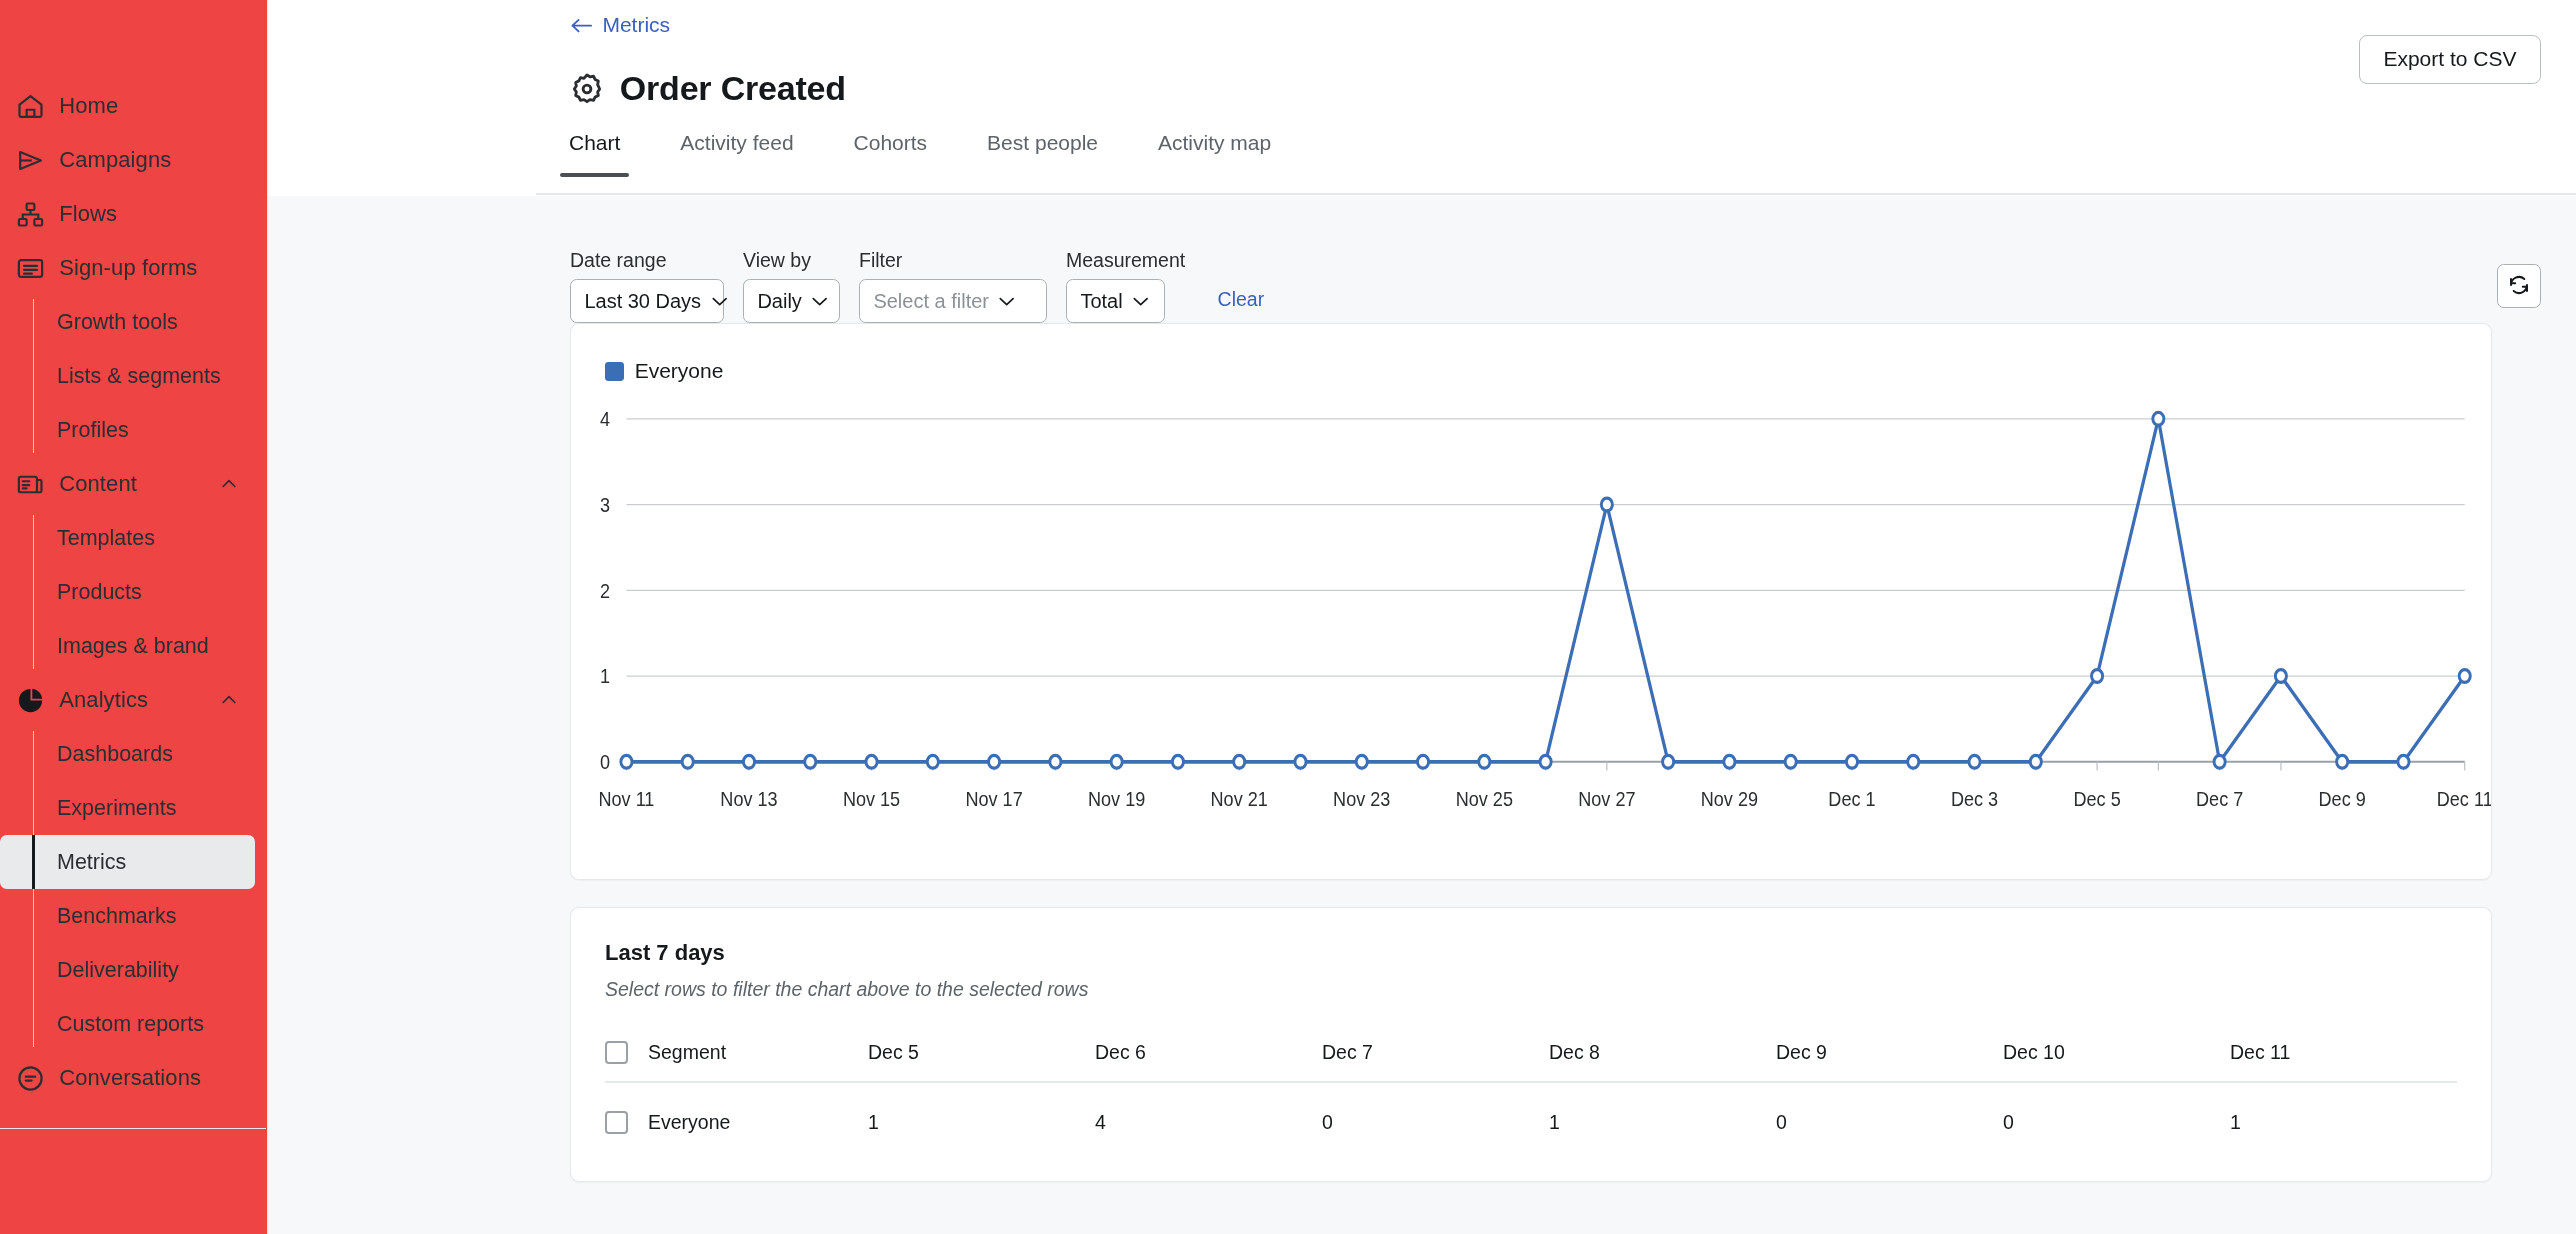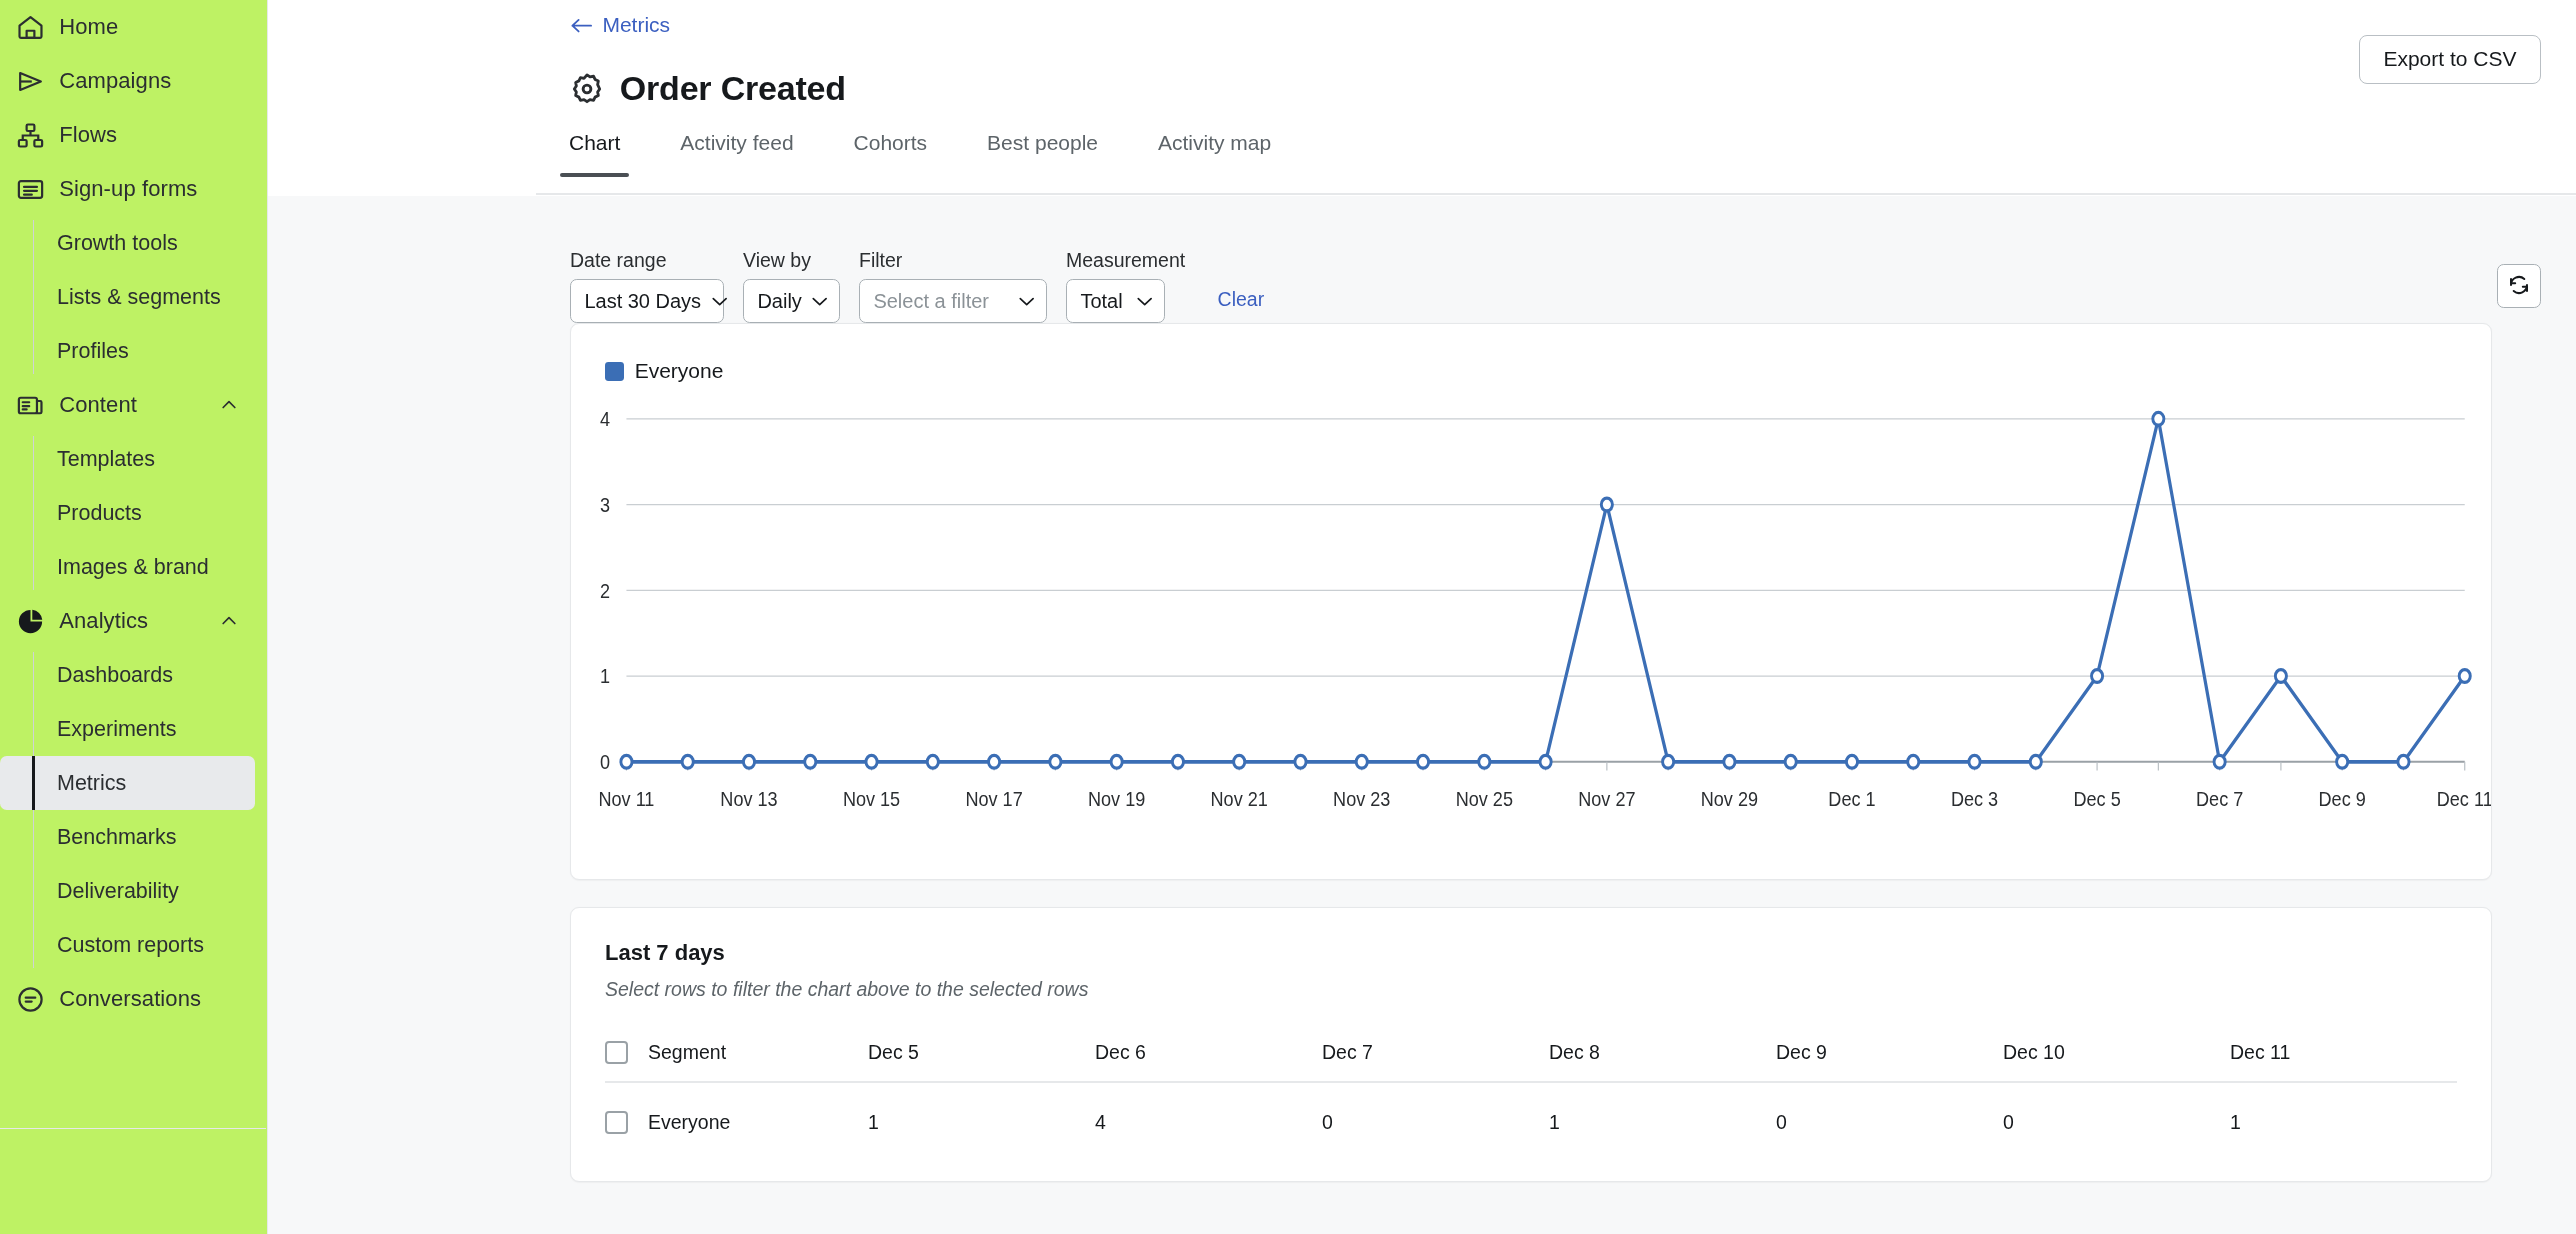--- a/index.html
+++ b/index.html
@@ -7,22 +7,23 @@
     width: 2576px; height: 1234px;
     background: #ffffff;
     font-family: "Liberation Sans", sans-serif;
     overflow: hidden;
   }
   #app { position: relative; width: 2576px; height: 1234px; display: flex; }
 
   
   .sidebar {
     width: 268px; height: 1234px;
-    background: #bef264;
+    background: #ef4444;
     border-right: 1.3px solid #e6e8ea;
+    padding-top: 79px;
     position: relative;
     flex: 0 0 268px;
     overflow: hidden;
   }
   .nav-row {
     display: flex; align-items: center;
     height: 54px;
     padding-left: 14.8px;
     position: relative;
     cursor: pointer;
@@ -128,21 +129,21 @@
     display: flex; align-items: flex-end;
   }
   .filter-field { margin-right: 19px; }
   .filter-field .f-label {
     font-size: 19.5px; color: #2b2e31; margin-bottom: 6.7px; display: block;
     white-space: nowrap;
   }
   .select-box {
     height: 44px; border: 1.3px solid #a9b0b5; border-radius: 6.7px;
     background: #ffffff;
-    display: flex; align-items: center; justify-content: space-between;
+    display: flex; align-items: center; justify-content: flex-start;
     padding: 0 10.7px 0 13.4px; cursor: pointer;
     gap: 9.4px;
   }
   .select-box .sv { font-size: 20px; color: #16191c; white-space: nowrap; }
   .select-box .sv.placeholder { color: #8b9297; }
   .select-box .caret { width: 17.4px; height: 10.7px; flex: 0 0 17.4px; }
   .clear-link {
     font-size: 19.5px; color: #3b5fc0; cursor: pointer;
     margin-left: 13.4px; margin-bottom: 12px; white-space: nowrap;
   }

